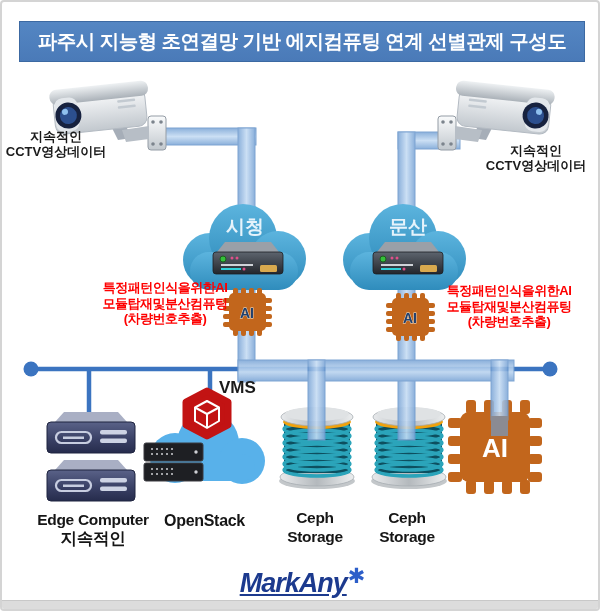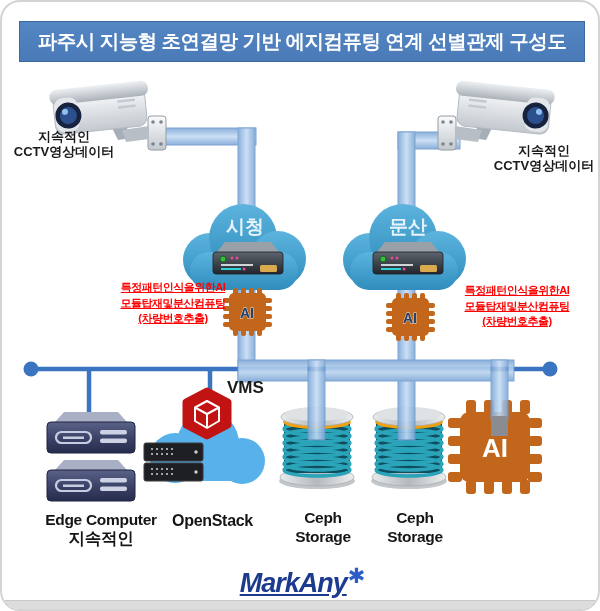--- a/index.html
+++ b/index.html
@@ -1,30 +1,30 @@
 <!DOCTYPE html>
 <html><head>
 <meta charset="utf-8">
 <style>
   * { margin:0; padding:0; box-sizing:border-box; }
   body { background:#ffffff; font-family:"Liberation Sans","DejaVu Sans",sans-serif; }
   .frame {
     position:relative; width:600px; height:611px; background:#ffffff;
-    border:2px solid #d4d4d4; border-radius:20px; overflow:hidden;
+    border:2px solid #d4d4d4; border-radius:4px; overflow:hidden;
   }
   .title-bar {
     position:absolute; left:17px; top:19px; width:566px; height:41px;
     background:linear-gradient(#5486c3,#4a7ab8); border:1px solid #3c69a2;
     color:#ffffff; font-size:19.5px; font-weight:bold; text-align:center;
     line-height:39px; letter-spacing:-0.5px; white-space:nowrap;
   }
   svg.scene { position:absolute; left:0; top:0; }
-  .lbl { position:absolute; text-align:center; color:#111;margin-left:8px; }
+  .lbl { position:absolute; text-align:center; color:#111; }
   .cam-label { font-size:13px; font-weight:600; line-height:14.5px; color:#1a1a1a; }
-  .red-note { font-size:11px; font-weight:bold; color:#fe0000; line-height:15.5px; letter-spacing:-0.5px;text-decoration:underline; }
+  .red-note { font-size:13px; font-weight:bold; color:#fe0000; line-height:15.5px; letter-spacing:-0.5px; }
   .vms { font-size:17px; font-weight:600; color:#1a1a1a; text-align:left; }
   .node-label { font-size:15.5px; font-weight:600; line-height:19px; color:#151515; letter-spacing:-0.3px; }
   .logo-wrap { position:absolute; left:0; top:566px; width:600px; text-align:center; }
   .logo-text { font-style:italic; font-weight:bold; font-size:27px; color:#1c3a8e; letter-spacing:-1px;text-decoration:underline; }
   .logo-star { font-style:italic; font-weight:bold; font-size:21px; color:#2c5ec9; position:relative; top:-9px; left:1px; }
   .bottom-strip { position:absolute; left:0; bottom:0; width:600px; height:9px; background:#dcdcdc; border-top:1px solid #c8c8c8; }
 </style>
 </head>
 <body>
 

